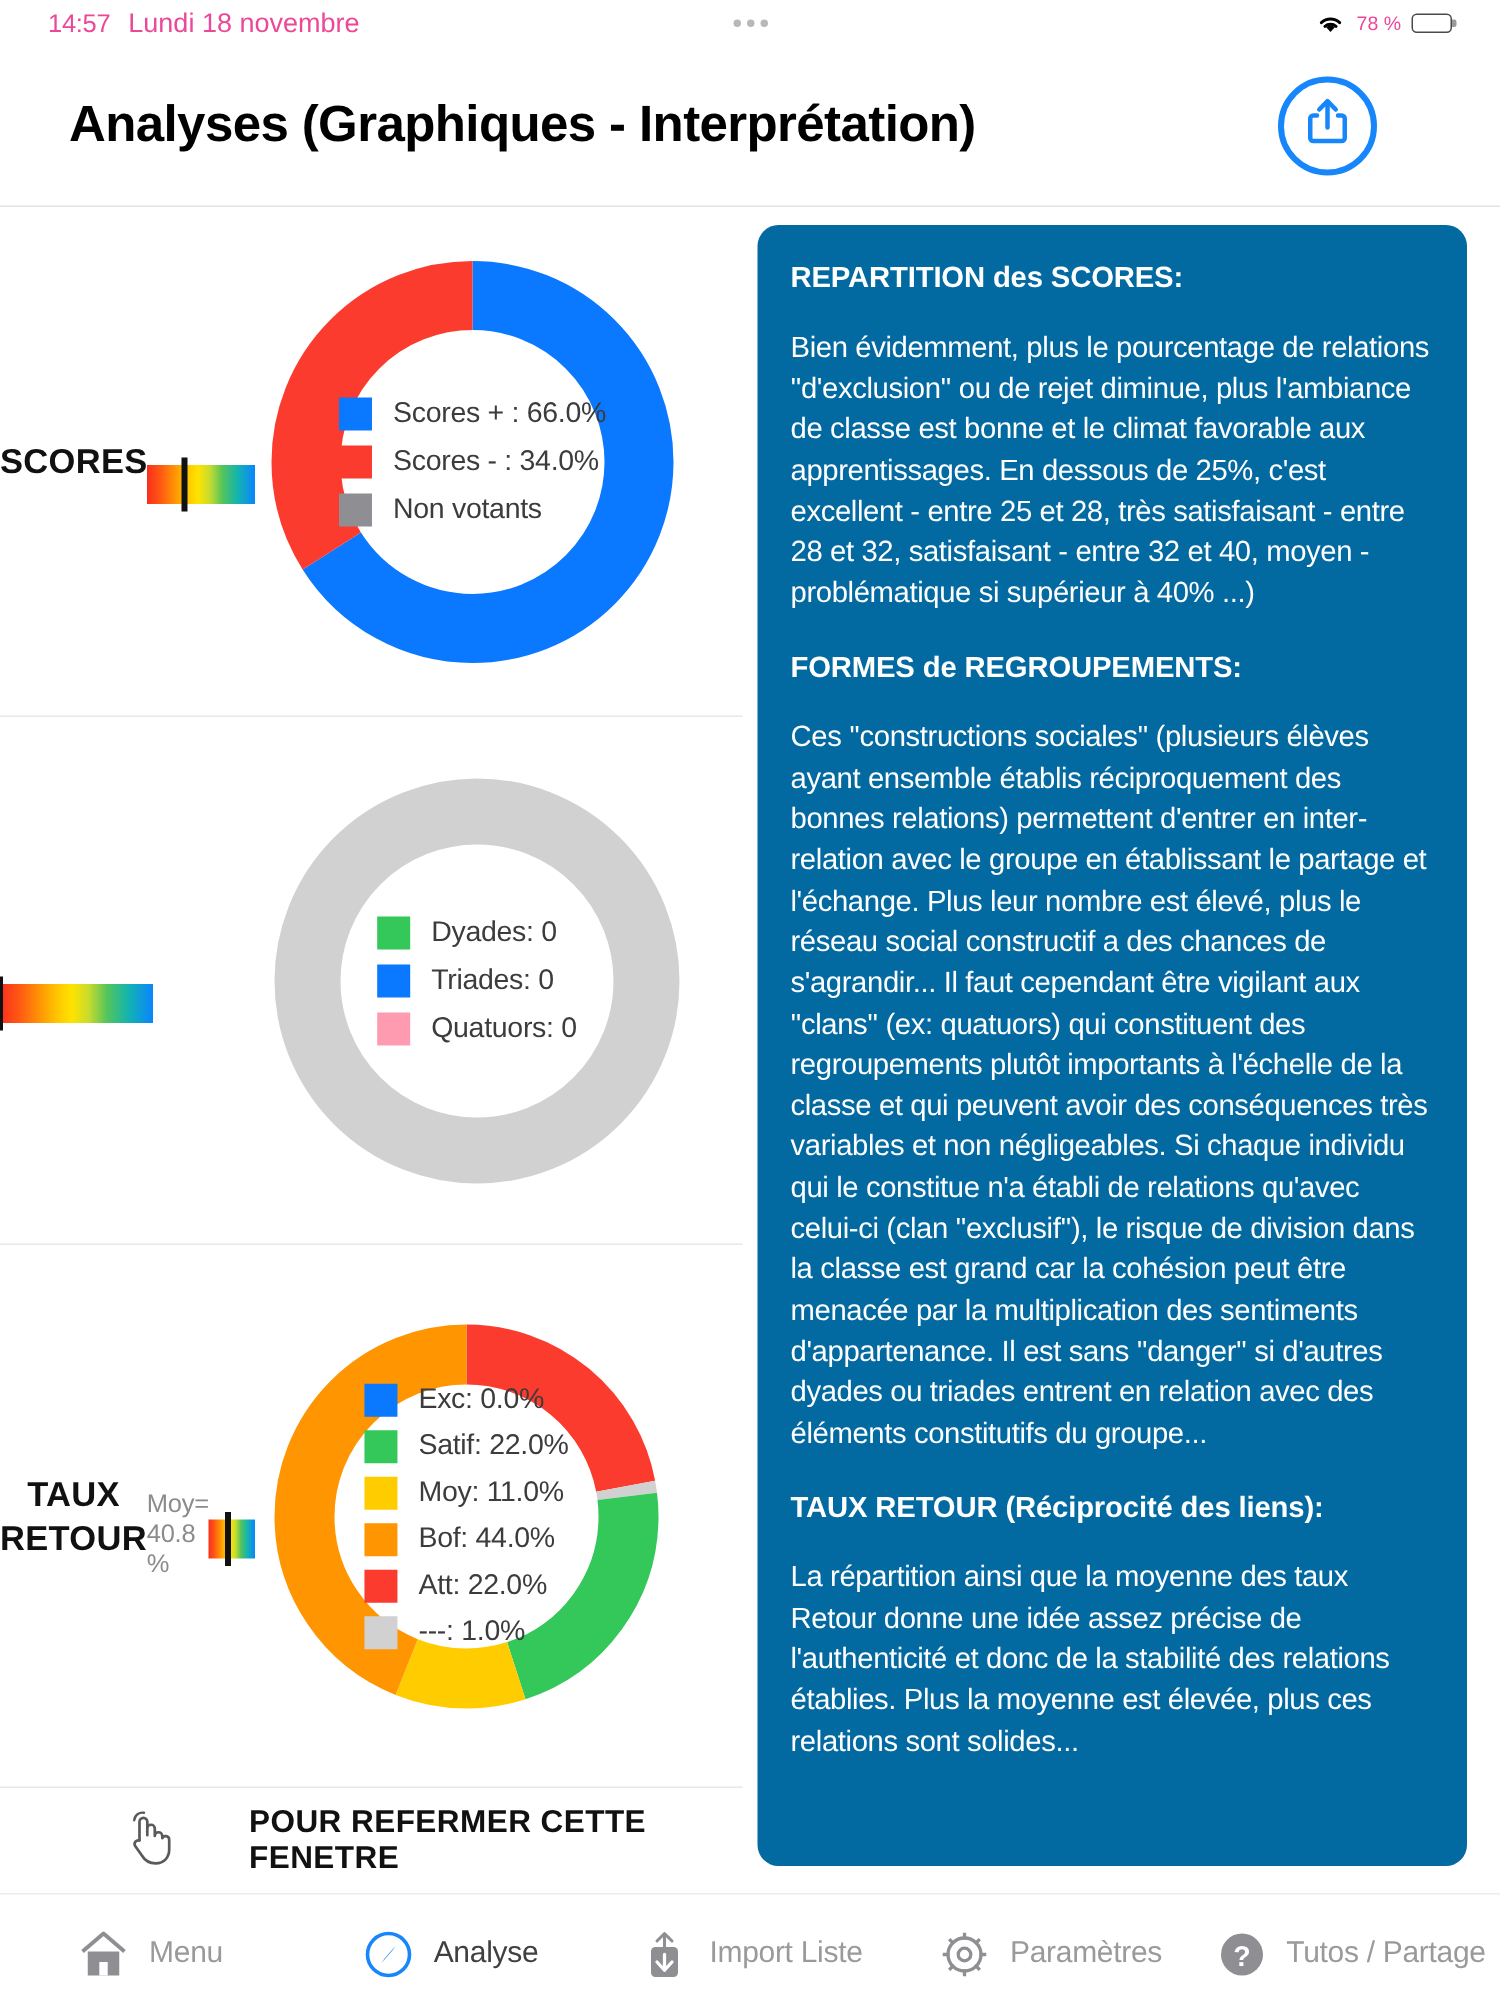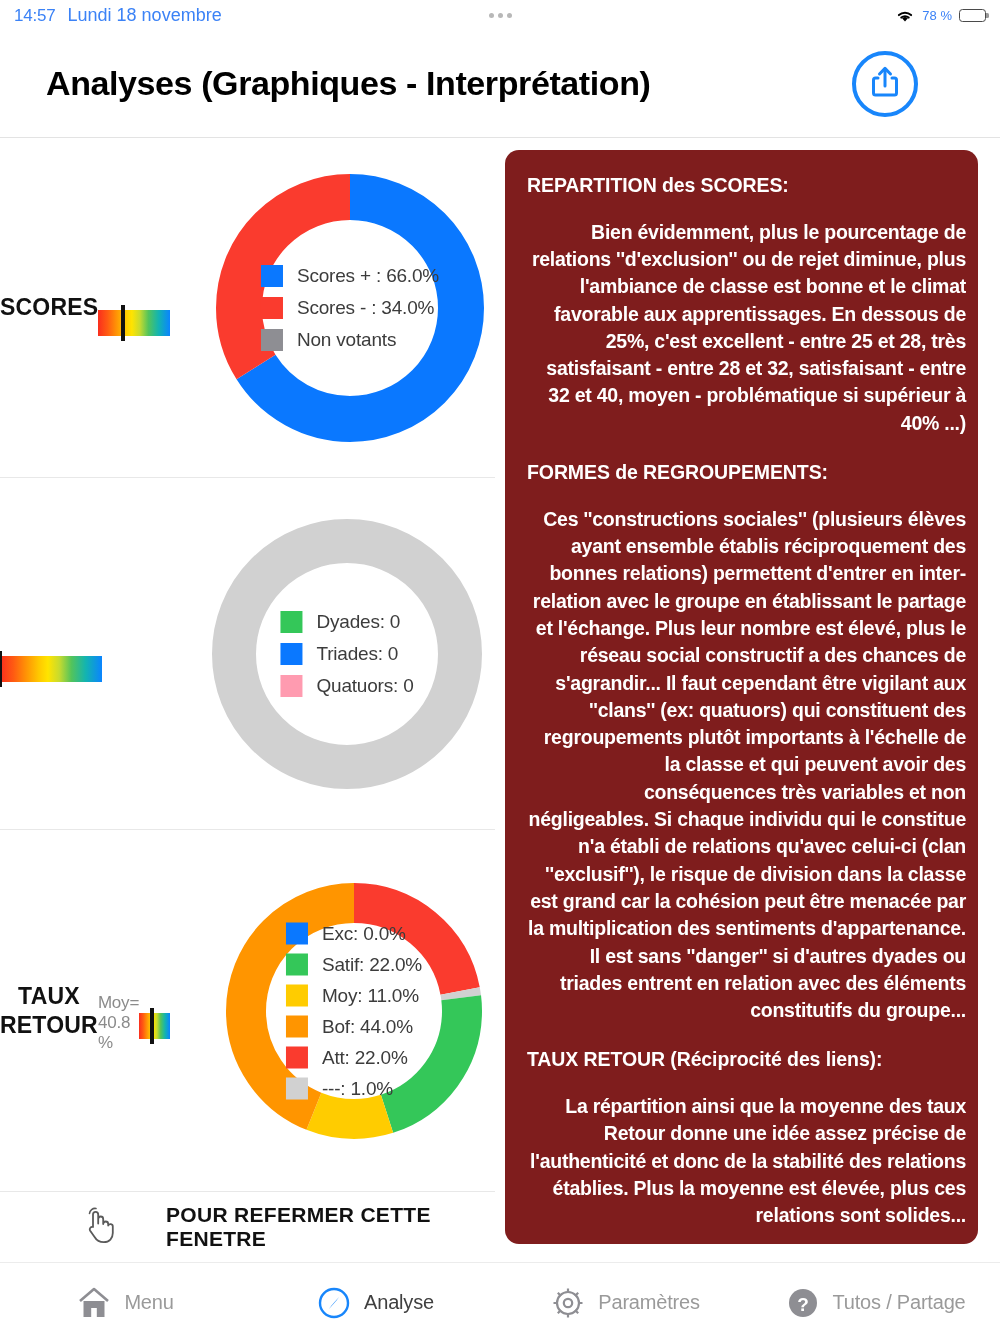--- a/index.html
+++ b/index.html
@@ -8,23 +8,23 @@
     background: #ffffff;
     font-family: "Liberation Sans", sans-serif;
     overflow: hidden;
   }
 
   
   .statusbar {
     height: 30px;
     display: flex;
     align-items: center;
-    padding: 0 14px;
+    padding: 0 32px;
     font-size: 17px;
-    color: #3b82f6;
+    color: #ec4899;
     position: relative;
   }
   .sb-left { display: flex; align-items: baseline; gap: 12px; }
   .sb-time { font-size: 17px; letter-spacing: -0.2px; }
   .sb-date { font-size: 18px; }
   .sb-center {
     position: absolute; left: 0; right: 0; top: 0; bottom: 0;
     display: flex; align-items: center; justify-content: center;
     pointer-events: none;
   }
@@ -113,21 +113,21 @@
     background: linear-gradient(to right,
       #fa2e1e 0%, #ff5a12 13%, #ff9505 26%, #ffc800 38%,
       #ffe400 47%, #c8db2e 58%, #53c45b 70%, #13b4b0 84%, #0a84ff 100%);
   }
   .gradbar .tick {
     position: absolute; top: -5px; bottom: -5px; width: 4px;
     background: #111;
     transform: translateX(-2px);
   }
   .chart-wrap {
-    flex: 1; display: flex; align-items: center; justify-content: flex-end;
+    flex: 1; display: flex; align-items: center; justify-content: flex-start;
     position: relative;
   }
 
   
   .donut { position: relative; }
   .donut svg { display: block; transform: rotate(-90deg); }
   .legend {
     position: absolute; top: 50%; left: 50%;
     transform: translate(-50%, -50%);
     display: flex; flex-direction: column; gap: 10px;
@@ -143,36 +143,35 @@
     height: 70px;
     display: flex; align-items: center;
     padding-left: 82px; gap: 50px;
   }
   .close-text {
     font-size: 21px; font-weight: bold; color: #111; letter-spacing: 0.3px;
   }
 
   
   .info-panel {
-    background: #7f1d1d;
+    background: #0369a1;
     border-radius: 14px;
     height: 100%;
-    padding: 22px 12px 22px 22px;
+    padding: 22px 24px 22px 22px;
     color: #fff;
     overflow: hidden;
   }
   .info-h {
     font-size: 19.5px; font-weight: bold; letter-spacing: -0.1px;
     line-height: 1.42;
   }
   .info-p {
-    font-size: 19.5px; font-weight: bold; letter-spacing: -0.25px;
+    font-size: 19.5px; font-weight: normal; letter-spacing: -0.25px;
     line-height: 1.40;
     margin-top: 19px;
-    text-align: right;
   }
   .info-gap { height: 22px; }
 
   
   .tabbar {
     height: 80px;
     display: flex; align-items: center;
     border-top: 1px solid #ececec;
     background: #fff;
   }
@@ -384,20 +383,31 @@
   <div class="tab active">
     <span class="tab-icon">
       <svg width="34" height="34" viewBox="0 0 34 34">
         <circle cx="17" cy="17" r="14" stroke="#1886FB" stroke-width="2.4" fill="none"></circle>
         <path d="M22 11 L14.5 19.5 L12 23 L19.5 14.5 Z" fill="#1886FB"></path>
       </svg>
     </span>
     <span class="tab-label">Analyse</span>
   </div>
 
+  <div class="tab">
+    <span class="tab-icon">
+      <svg width="34" height="34" viewBox="0 0 34 34">
+        <path d="M17 3 V14" stroke="#8E8E93" stroke-width="2" fill="none"></path>
+        <rect x="8" y="12" width="18" height="20" rx="3" fill="#8E8E93"></rect>
+        <path d="M17 17 V27 M12 22 L17 27.5 L22 22" stroke="#fff" stroke-width="2.2" fill="none" stroke-linecap="round" stroke-linejoin="round"></path>
+        <path d="M12 8 L17 3 L22 8" stroke="#8E8E93" stroke-width="2" fill="none" stroke-linecap="round" stroke-linejoin="round"></path>
+      </svg>
+    </span>
+    <span class="tab-label">Import Liste</span>
+  </div>
 
   <div class="tab">
     <span class="tab-icon">
       <svg width="34" height="34" viewBox="0 0 34 34">
         <g stroke="#8E8E93" stroke-width="2.2" fill="none">
           <circle cx="17" cy="17" r="11"></circle>
           <circle cx="17" cy="17" r="4.2"></circle>
           <path d="M17 2.5 V7 M17 27 V31.5 M2.5 17 H7 M27 17 H31.5
                    M6.8 6.8 L10 10 M24 24 L27.2 27.2 M27.2 6.8 L24 10 M10 24 L6.8 27.2"></path>
         </g>

